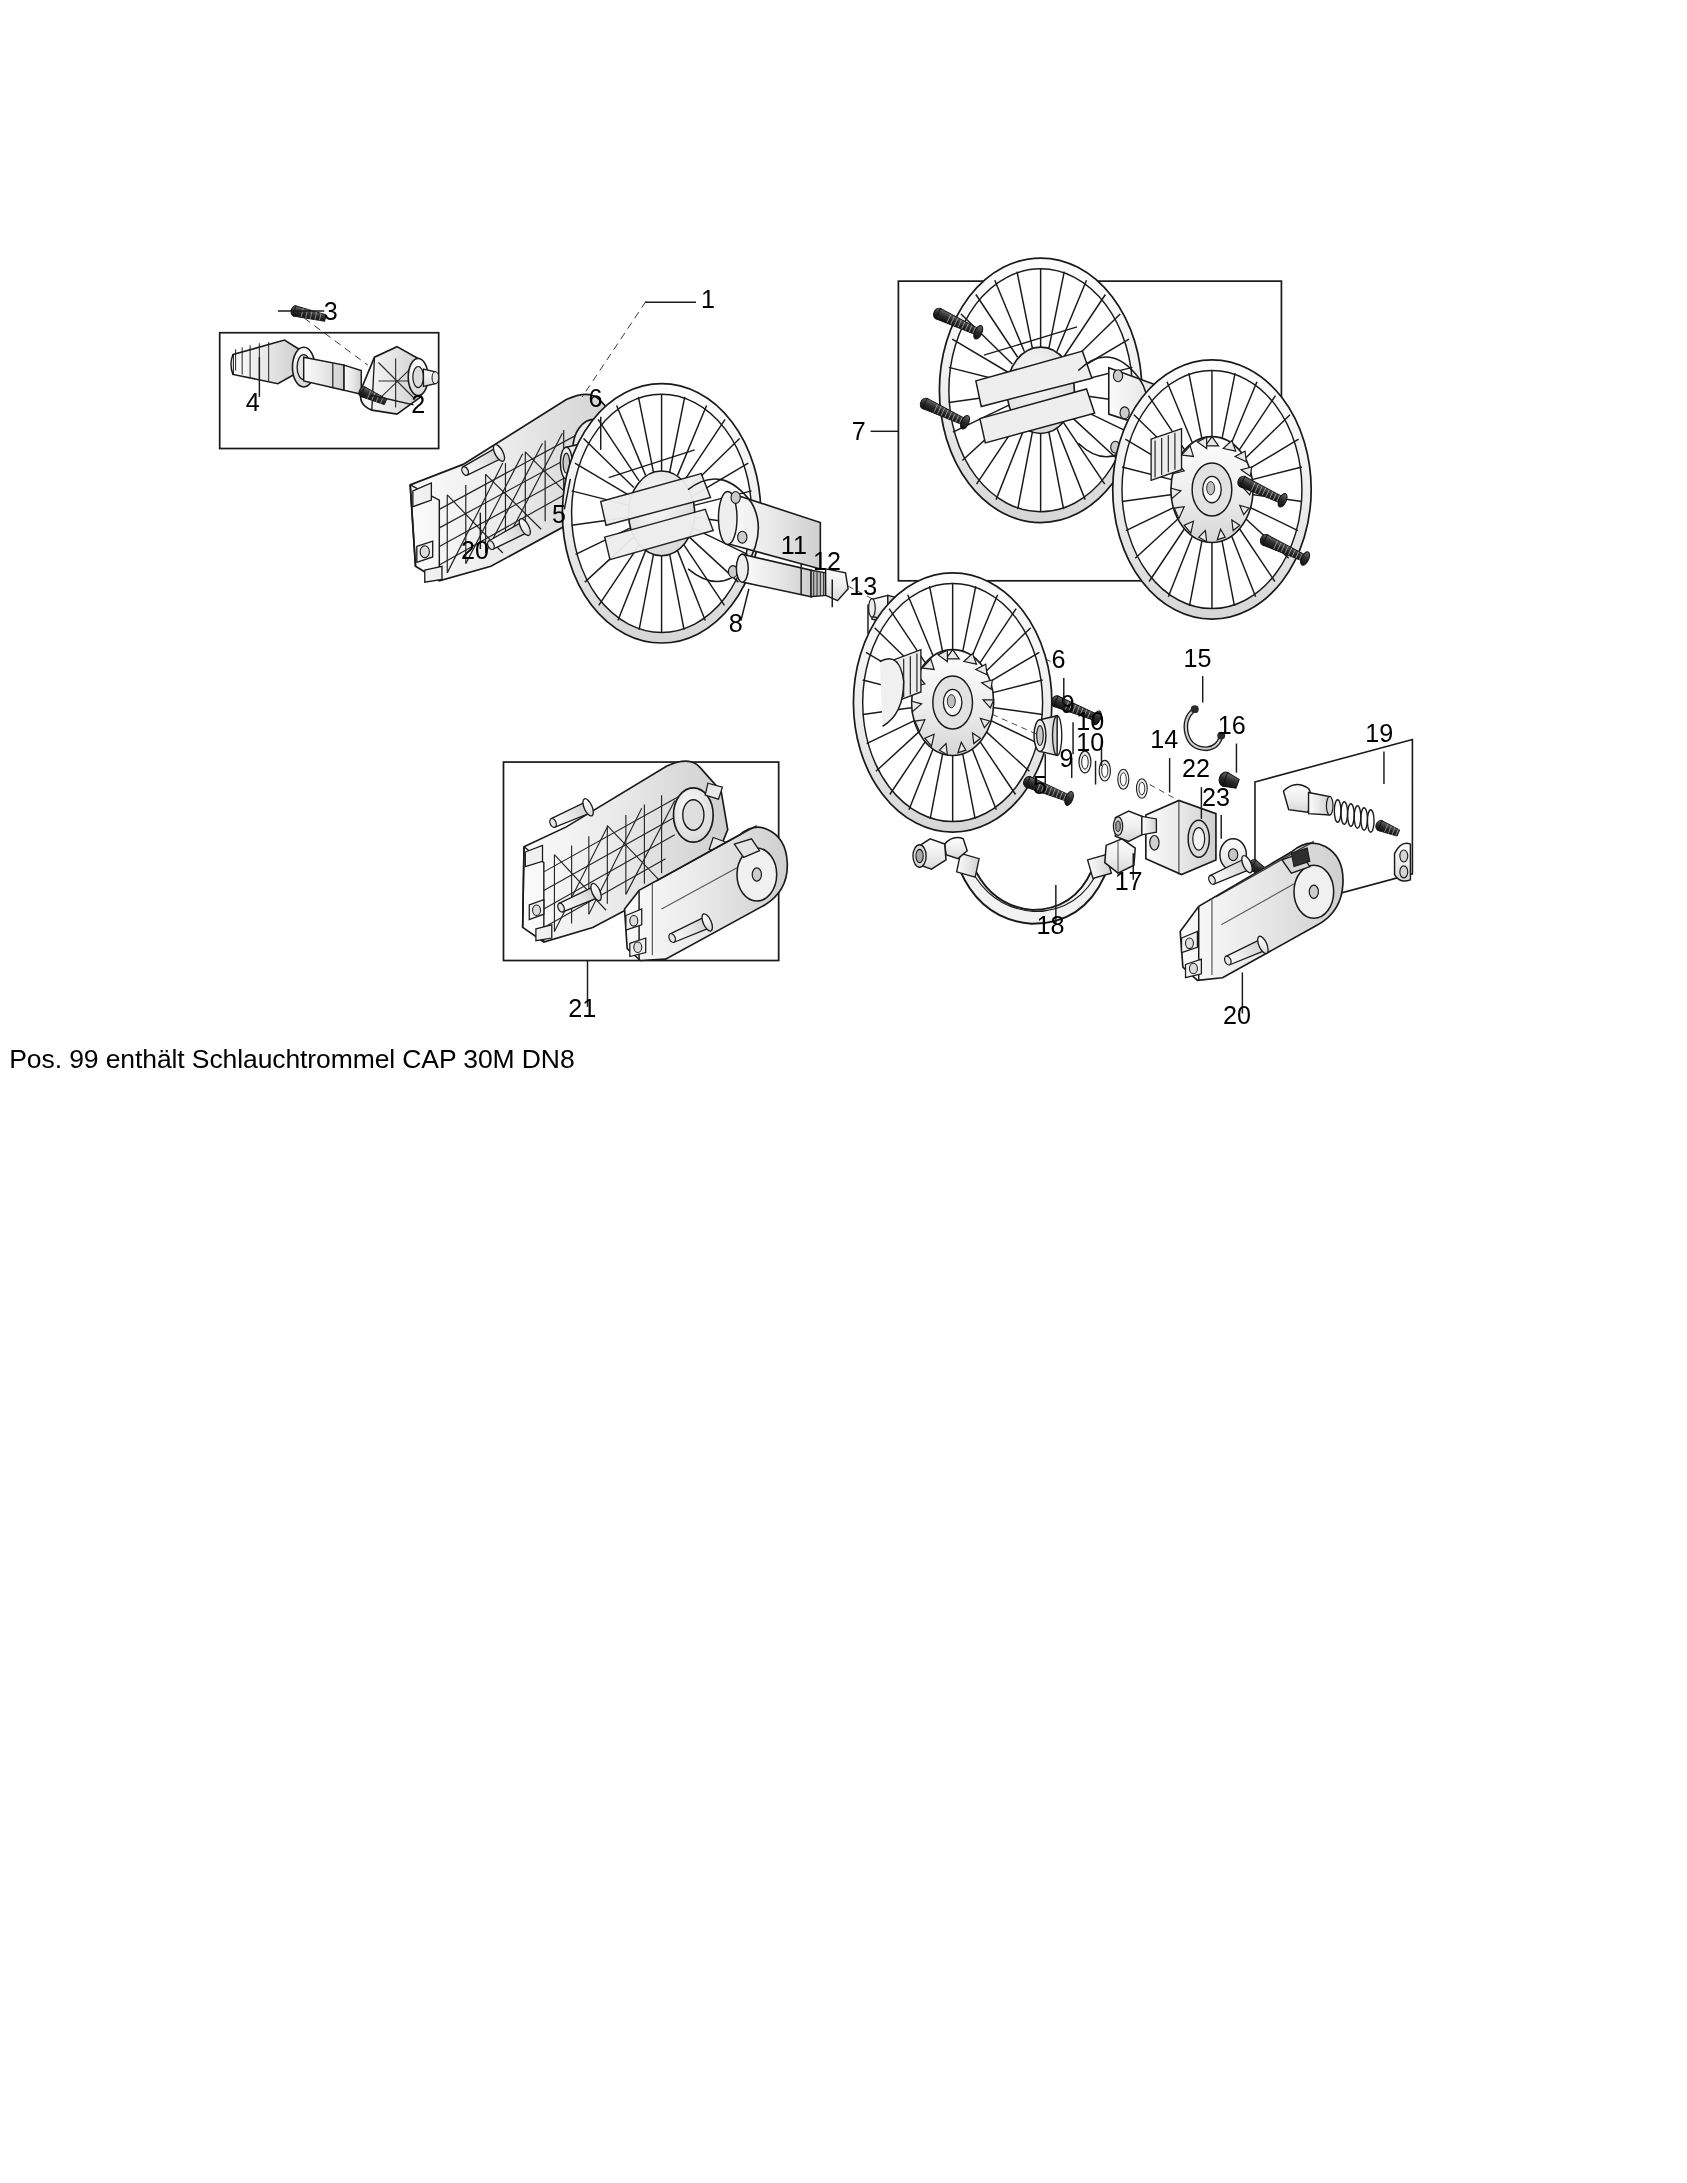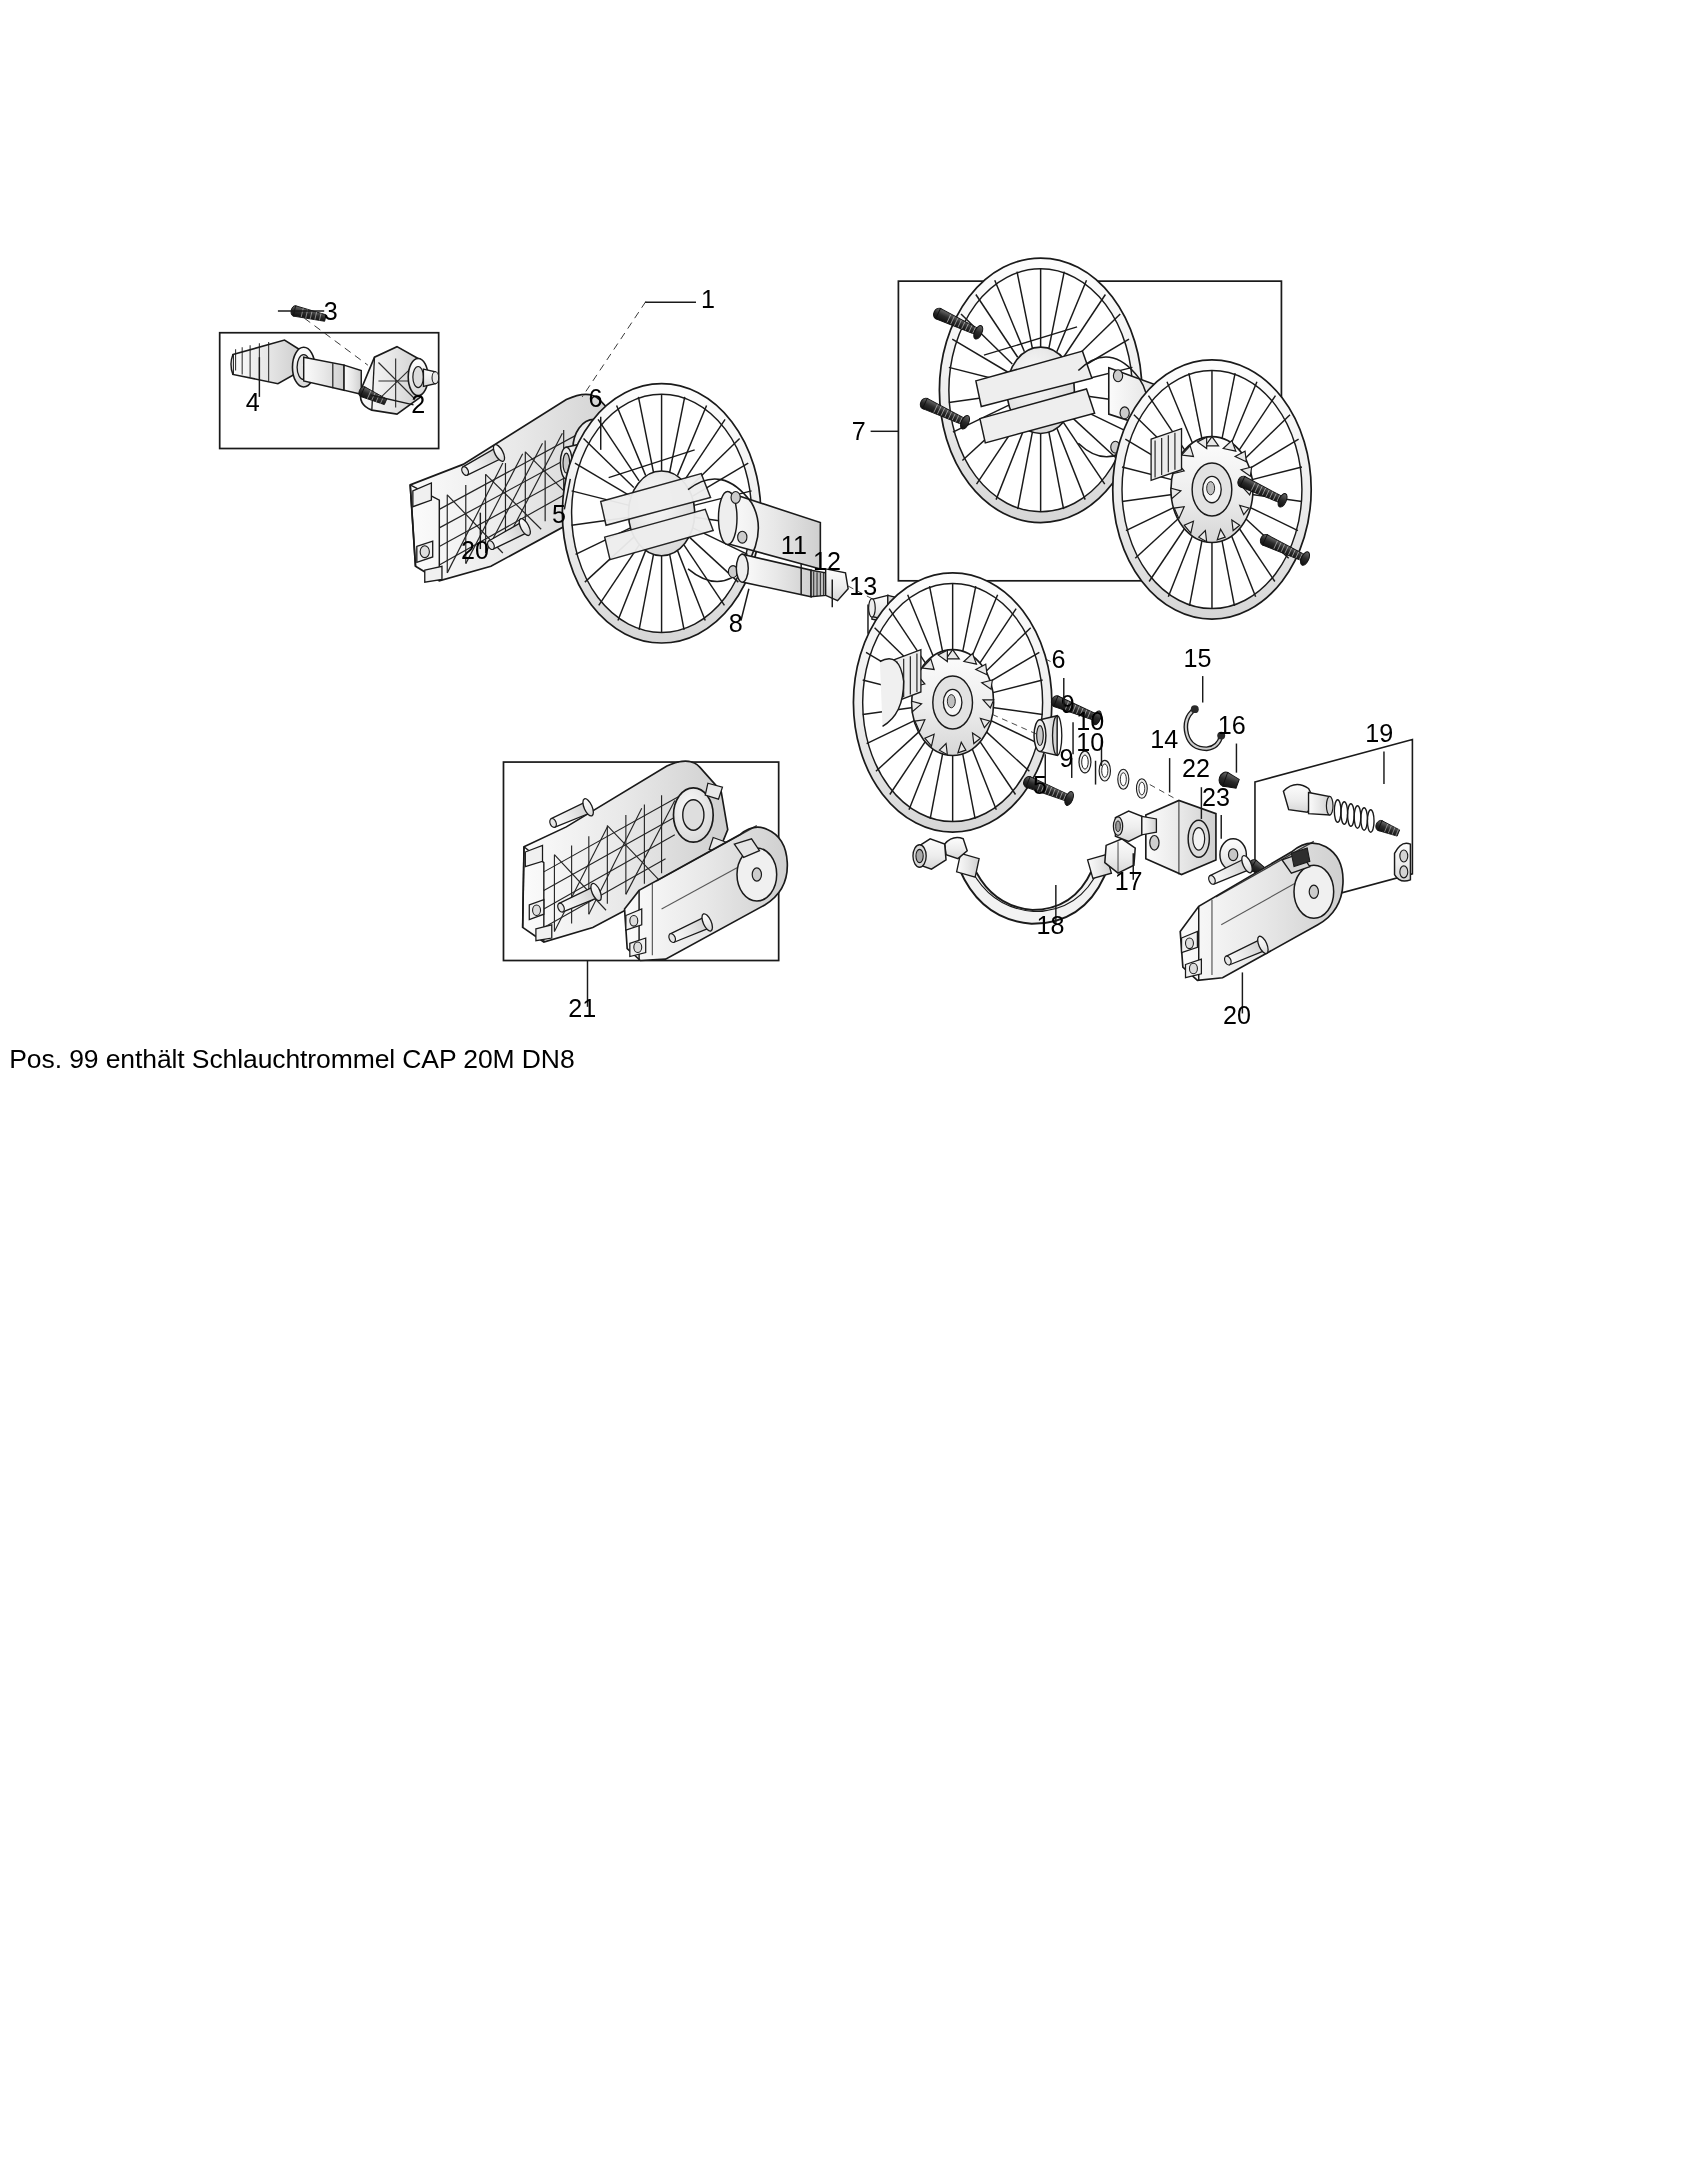--- a/index.html
+++ b/index.html
@@ -605,16 +605,16 @@
         <text class="callout-label" x="1572" y="1200" text-anchor="middle">5</text>
         <line x1="1608" y1="1025" x2="1608" y2="1068" stroke="#1a1a1a" stroke-width="2.2"></line>
         <text class="callout-label" x="1600" y="1010" text-anchor="middle">6</text>
         <line x1="1620" y1="1146" x2="1620" y2="1176" stroke="#1a1a1a" stroke-width="2.2"></line>
         <text class="callout-label" x="1612" y="1160" text-anchor="middle">9</text>
         <line x1="1656" y1="1150" x2="1656" y2="1186" stroke="#1a1a1a" stroke-width="2.2"></line>
         <text class="callout-label" x="1648" y="1135" text-anchor="middle">10</text>
       </g>
 </svg>
 
-<div class="caption">Pos. 99 enthält Schlauchtrommel CAP 20M DN8</div>
+<div class="caption">Pos. 99 enthält Schlauchtrommel CAP 30M DN8</div>
 
 </div>
 
 
 </body></html>

